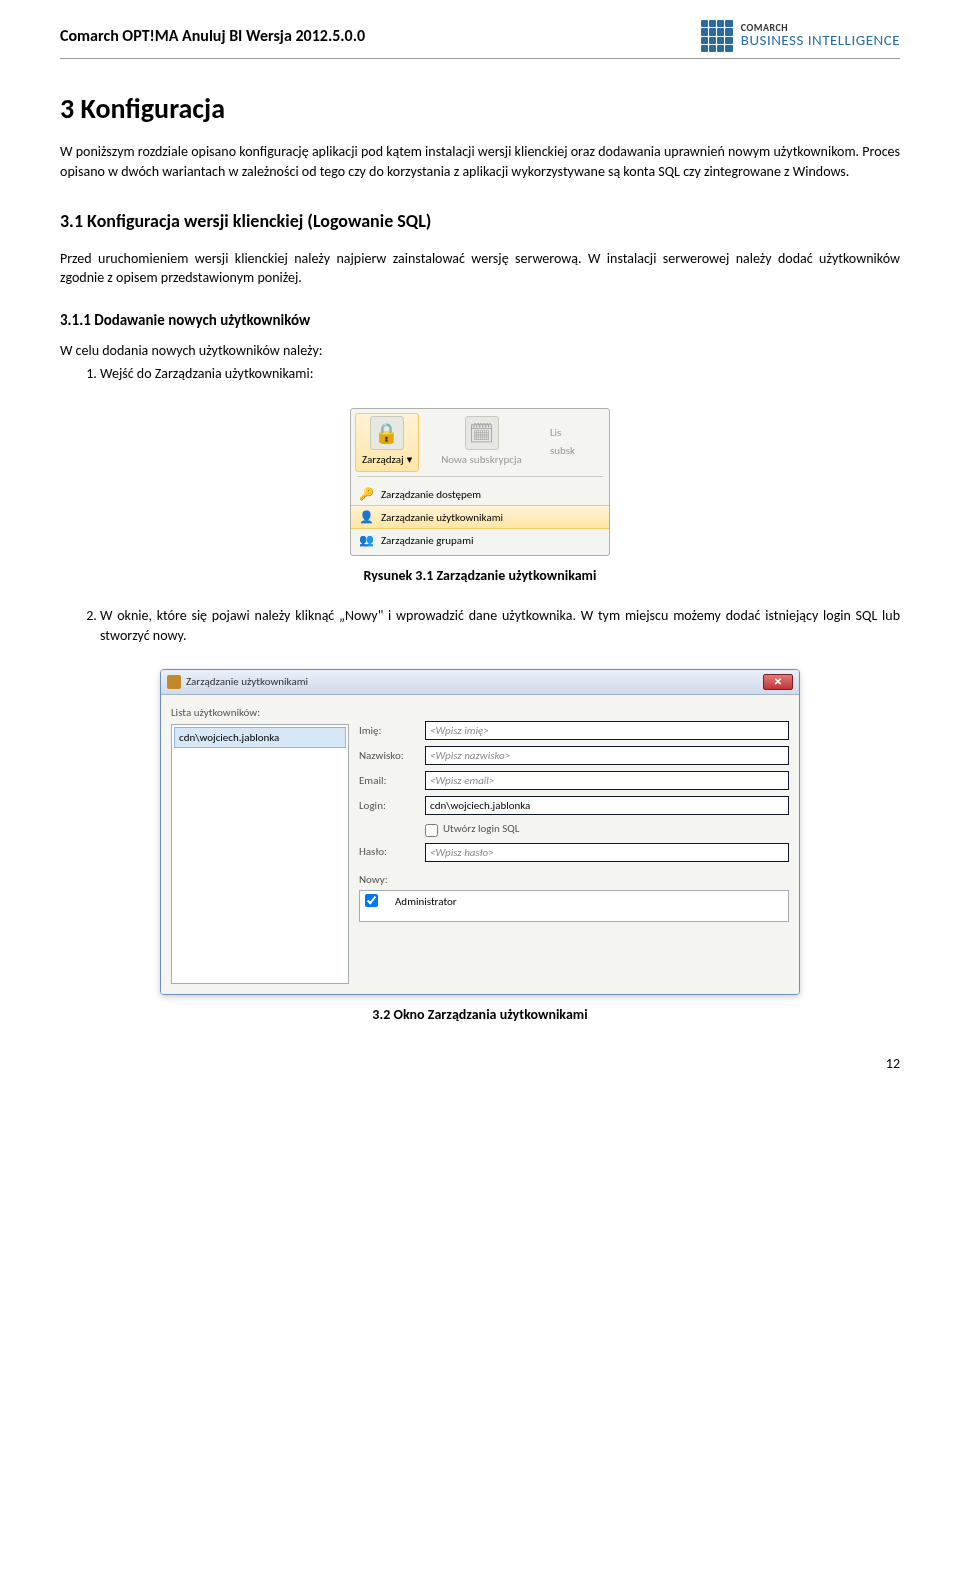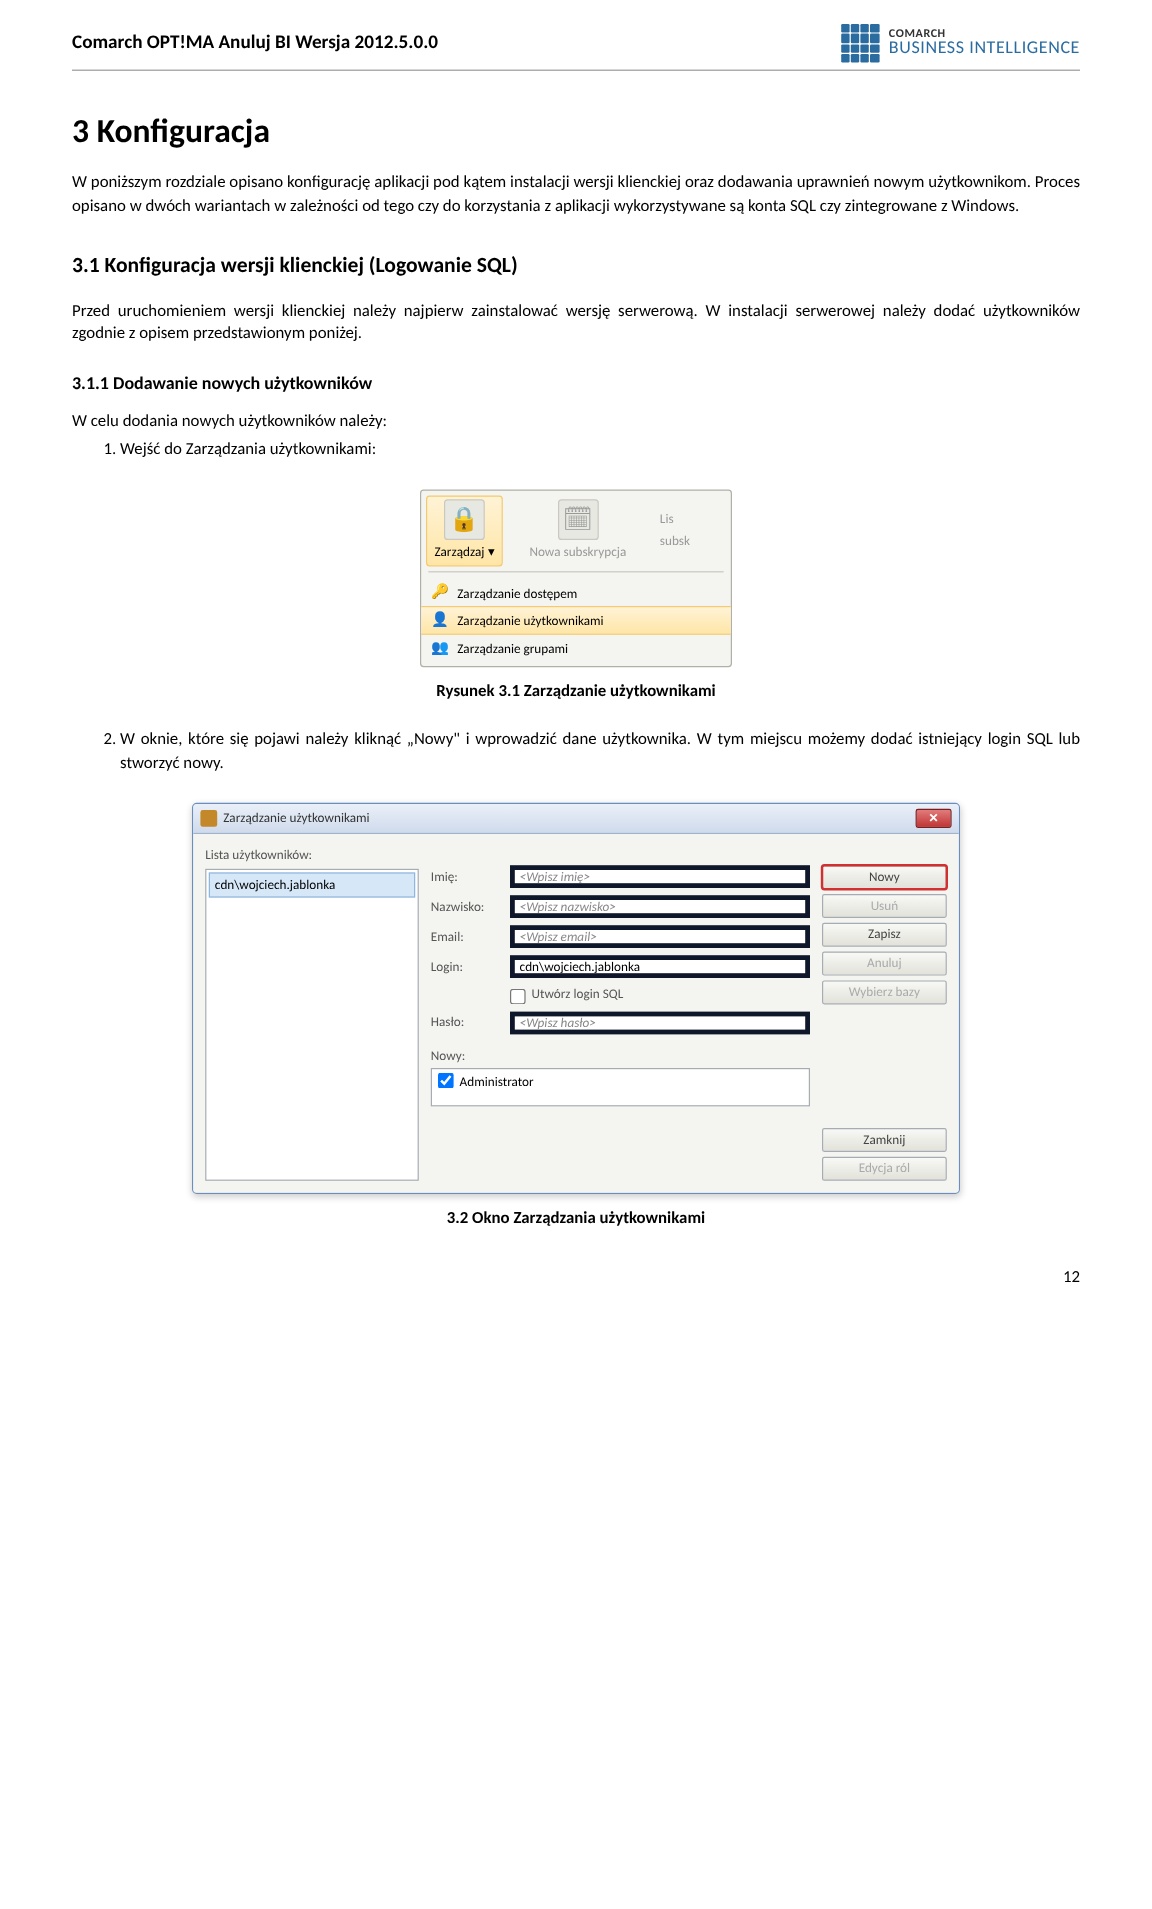--- a/index.html
+++ b/index.html
@@ -91,28 +91,28 @@
   .dlg-left-label { font-size:11px; color:#555; margin-bottom:3px; }
   .listbox {
     border:1px solid #a5acb2; background:#fff; flex:0 0 auto; height:260px;
     padding:2px;
   }
   .list-row { background:#d6e7f7; border:1px solid #8fb7de; padding:2px 4px; font-size:11px; white-space:nowrap; overflow:hidden; text-overflow:ellipsis; }
   .dlg-mid { flex:1; display:flex; flex-direction:column; gap:6px; padding-top:16px; }
   .form-row { display:flex; align-items:center; gap:8px; }
   .form-row label { width:58px; font-size:11px; color:#555; }
   .form-row input[type=text], .form-row input[type=password] {
-    flex:1; height:19px; border:4px solid #0f172a; padding:1px 4px; font-size:11px; background:#fff;
+    flex:1; height:19px; border:1px solid #0f172a; padding:1px 4px; font-size:11px; background:#fff;
     font-family: inherit;
   }
   .form-row input.placeholder-like { color:#888; font-style:italic; }
   .checkbox-row { display:flex; align-items:flex-end; gap:5px; padding-left:66px; font-size:11px; color:#555; }
   .role-area { margin-top:4px; }
   .role-label { font-size:11px; color:#555; margin-bottom:3px; }
-  .role-box { border:1px solid #a5acb2; background:#fff; height:32px; padding:3px 5px; display:flex; align-items:flex-start; gap:5px; font-size:11px; }
+  .role-box { border:1px solid #a5acb2; background:#fff; height:32px; padding:3px 5px; display:flex; align-items:flex-start; gap:17px; font-size:11px; }
   .dlg-right { width:104px; display:flex; flex-direction:column; gap:4px; padding-top:16px; }
   .btn {
     height:20px; border:1px solid #a5acb2; background:linear-gradient(#f8f8f5,#e2e2da);
     font-size:11px; color:#444; border-radius:2px; display:flex; align-items:center; justify-content:center;
   }
   .btn.highlighted { outline:2px solid #d03030; outline-offset:-1px; }
   .btn.disabled { color:#aaa; }
   .btn-spacer { flex:1; }
 
   .page-number { text-align:right; margin-top:30px; font-size:14px; }
@@ -249,28 +249,18 @@
         </div>
         <div class="role-area">
           <div class="role-label">Nowy:</div>
           <div class="role-box">
             <input type="checkbox" checked="" style="">
             <span>Administrator</span>
           </div>
         </div>
       </div>
 
-      <div class="dlg-right">
-        <div class="btn highlighted">Nowy</div>
-        <div class="btn disabled">Usuń</div>
-        <div class="btn">Zapisz</div>
-        <div class="btn disabled">Anuluj</div>
-        <div class="btn disabled">Wybierz bazy</div>
-        <div class="btn-spacer"></div>
-        <div class="btn">Zamknij</div>
-        <div class="btn disabled">Edycja ról</div>
-      </div>
     </div>
   </div>
 </div>
 <div class="figure-caption">3.2 Okno Zarządzania użytkownikami</div>
 
 <div class="page-number">12</div>
 
 </body></html>

